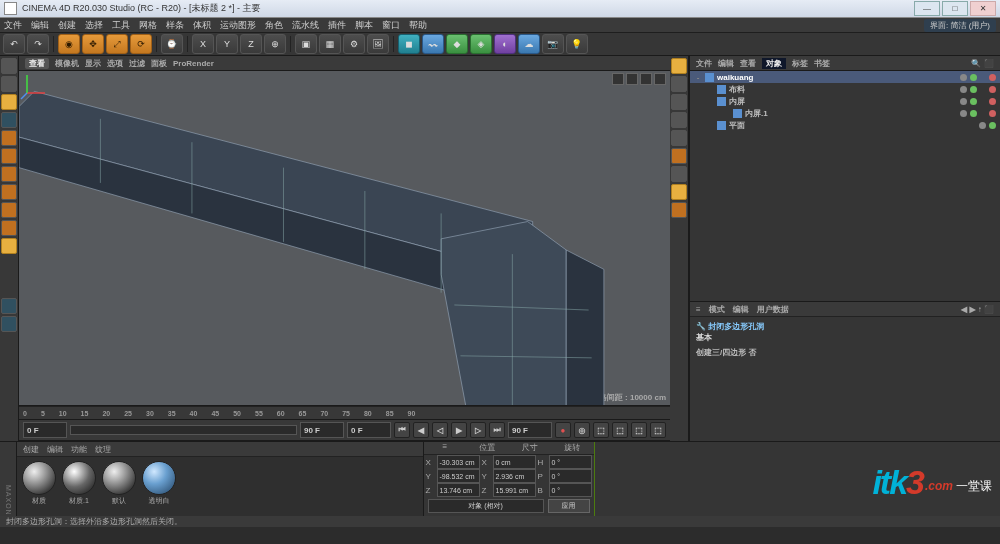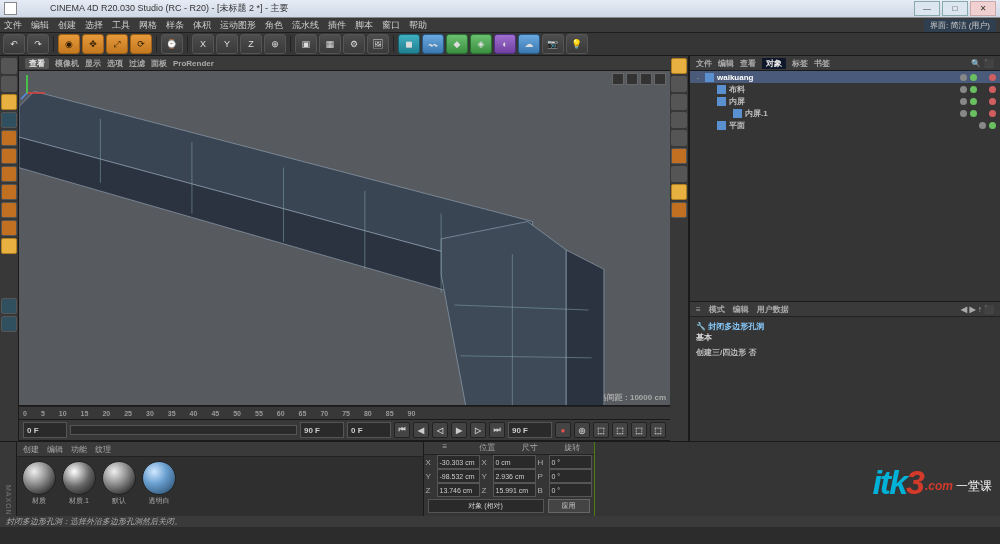--- a/index.html
+++ b/index.html
@@ -1,20 +1,20 @@
 <!DOCTYPE html>
 <html><head>
 <meta charset="utf-8">
 <style>
 html,body{margin:0;padding:0;width:1000px;height:544px;overflow:hidden;
   background:#2c2c2c;font-family:Arial,"Microsoft YaHei",sans-serif;font-size:9px;
   color:#bfbfbf;user-select:none;}
 
 .titlebar{height:17px;background:linear-gradient(#e6ecf5,#cfd8e6);display:flex;
-  align-items:center;padding:0 4px;color:#333;border-bottom:1px solid #888;gap:28px;}
+  align-items:center;padding:0 4px;color:#333;border-bottom:1px solid #888;}
 .titlebar .appicon{display:inline-block;width:11px;height:11px;border:1px solid #888;
   background:#fff;margin-right:5px;}
 .titlebar .winbtns{margin-left:auto;display:flex;gap:2px;}
 .titlebar .winbtn{width:24px;height:13px;border:1px solid #8aa;background:#dce6f0;
   display:flex;align-items:center;justify-content:center;font-size:8px;color:#333;}
 .titlebar .close{background:#f0d0d0;border-color:#caa;}
 
 .menubar{height:14px;background:#3a3a3a;display:flex;align-items:center;
   padding:0 4px;gap:9px;color:#cfcfcf;font-size:9px;border-bottom:1px solid #1e1e1e;}
 .menubar .helper{margin-left:auto;background:#2f3f4f;padding:1px 6px;border-radius:2px;
@@ -109,21 +109,21 @@
 .coordrow .val{flex:1;height:12px;background:#2a2a2a;border:1px solid #555;
   font-size:7px;color:#ccc;display:flex;align-items:center;padding:0 2px;}
 .coordfoot{display:flex;gap:4px;padding:2px 4px;}
 .coordfoot .dd{flex:1;height:12px;background:#2a2a2a;border:1px solid #555;
   font-size:7px;color:#ccc;display:flex;align-items:center;justify-content:center;}
 .coordfoot .btn{width:40px;height:12px;background:#444;border:1px solid #666;
   font-size:7px;color:#ccc;display:flex;align-items:center;justify-content:center;}
 .emptycol{flex:1;border-left:1px solid #4d7c0f;background:#353535;position:relative;}
 
 .statusbar{height:11px;background:#3a3a3a;display:flex;align-items:center;
-  padding:0 6px;font-size:8px;color:#aaa;font-style:italic;}
+  padding:0 6px;font-size:8px;color:#aaa;}
 
 .watermark{position:absolute;right:8px;bottom:14px;}
 .watermark .itk{font:italic bold 34px Arial;color:#00b2d8;letter-spacing:-2px;}
 .watermark .num{font:italic bold 34px Arial;color:#d43a2a;}
 .watermark .com{font:italic bold 12px Arial;color:#d43a2a;position:relative;top:-4px;}
 .watermark .cn{font-size:12px;color:#fff;margin-left:3px;position:relative;top:-4px;}
 </style>
 </head>
 <body>
 

